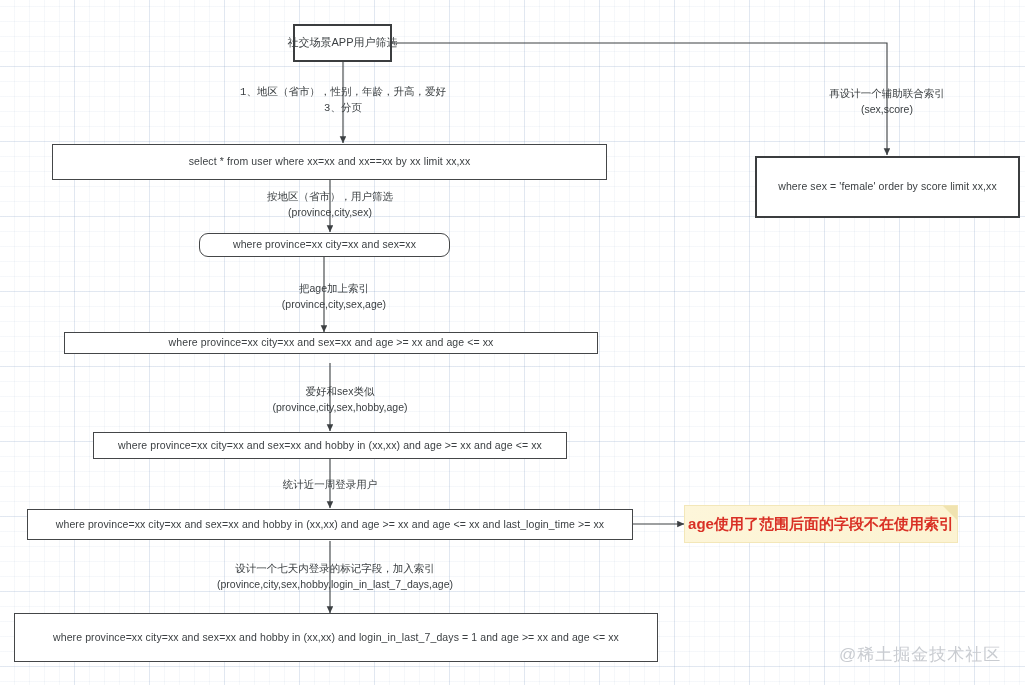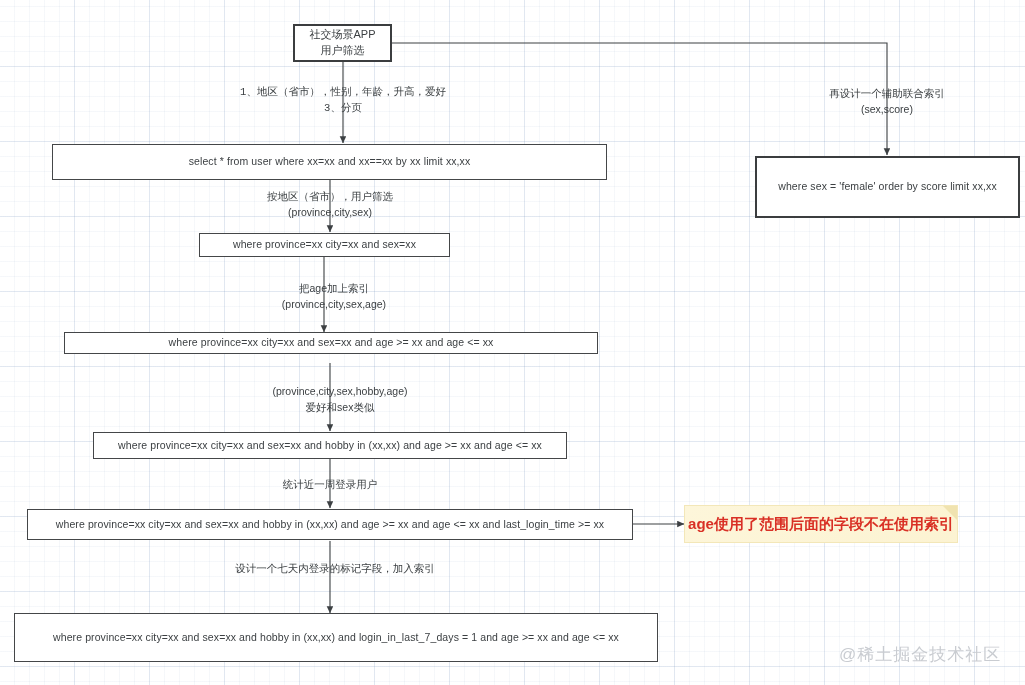--- a/index.html
+++ b/index.html
@@ -23,21 +23,21 @@
     background-position:-1px -9px,-1px -9px,-1px -9px,-1px -9px;
   }
   #svg-layer{position:absolute;left:0;top:0;}
   .node{
     position:absolute;
     box-sizing:border-box;
     background:#ffffff;
     border:1px solid #444648;
     color:#3c4043;
     display:flex;
-    flex-direction:column;
+    flex-direction:row;
     align-items:center;
     justify-content:center;
     text-align:center;
     line-height:1.45;
     white-space:nowrap;
   }
   .node.strong{border:2px solid #3b3d3f;}
   .node .ln{display:block;}
   .sql{font-size:10.5px;letter-spacing:.1px;}
   .cn{font-size:11px;}
@@ -126,36 +126,36 @@
 
 <div class="node strong sql" style="left:755px;top:156px;width:265px;height:62px;">
   <span class="ln">where sex = 'female' order by score limit xx,xx</span>
 </div>
 
 <div class="label" style="left:250px;top:189px;width:160px;">
   <span class="ln">按地区（省市），用户筛选</span>
   <span class="ln">(province,city,sex)</span>
 </div>
 
-<div class="node sql" style="left:199px;top:233px;width:251px;height:24px;">
+<div class="node sql" style="left:199px;top:233px;width:251px;height:24px;border-radius:9px;">
   <span class="ln">where province=xx city=xx and sex=xx</span>
 </div>
 
 <div class="label" style="left:249px;top:281px;width:170px;">
   <span class="ln">把age加上索引</span>
   <span class="ln">(province,city,sex,age)</span>
 </div>
 
 <div class="node sql" style="left:64px;top:332px;width:534px;height:22px;">
   <span class="ln">where province=xx city=xx and sex=xx and age &gt;= xx and age &lt;= xx</span>
 </div>
 
 <div class="label" style="left:240px;top:384px;width:200px;">
+  <span class="ln">爱好和sex类似</span>
   <span class="ln">(province,city,sex,hobby,age)</span>
-  <span class="ln">爱好和sex类似</span>
 </div>
 
 <div class="node sql" style="left:93px;top:432px;width:474px;height:27px;">
   <span class="ln">where province=xx city=xx and sex=xx and hobby in (xx,xx) and age &gt;= xx and age &lt;= xx</span>
 </div>
 
 <div class="label" style="left:250px;top:477px;width:160px;">
   <span class="ln">统计近一周登录用户</span>
 </div>
 
@@ -163,20 +163,21 @@
   <span class="ln">where province=xx city=xx and sex=xx and hobby in (xx,xx) and age &gt;= xx and age &lt;= xx and last_login_time &gt;= xx</span>
 </div>
 
 <div class="note" style="left:684px;top:505px;width:274px;height:38px;">
   <span class="dogear"></span>
   <span>age使用了范围后面的字段不在使用索引</span>
 </div>
 
 <div class="label" style="left:200px;top:561px;width:270px;">
   <span class="ln">设计一个七天内登录的标记字段，加入索引</span>
+  <span class="ln">(province,city,sex,hobby,login_in_last_7_days,age)</span>
 </div>
 
 <div class="node sql" style="left:14px;top:613px;width:644px;height:49px;">
   <span class="ln">where province=xx city=xx and sex=xx and hobby in (xx,xx) and login_in_last_7_days = 1  and age &gt;= xx and age &lt;= xx</span>
 </div>
 
 <div class="watermark" style="left:839px;top:643px;">
   <span>@稀土掘金技术社区</span>
 </div>
 

